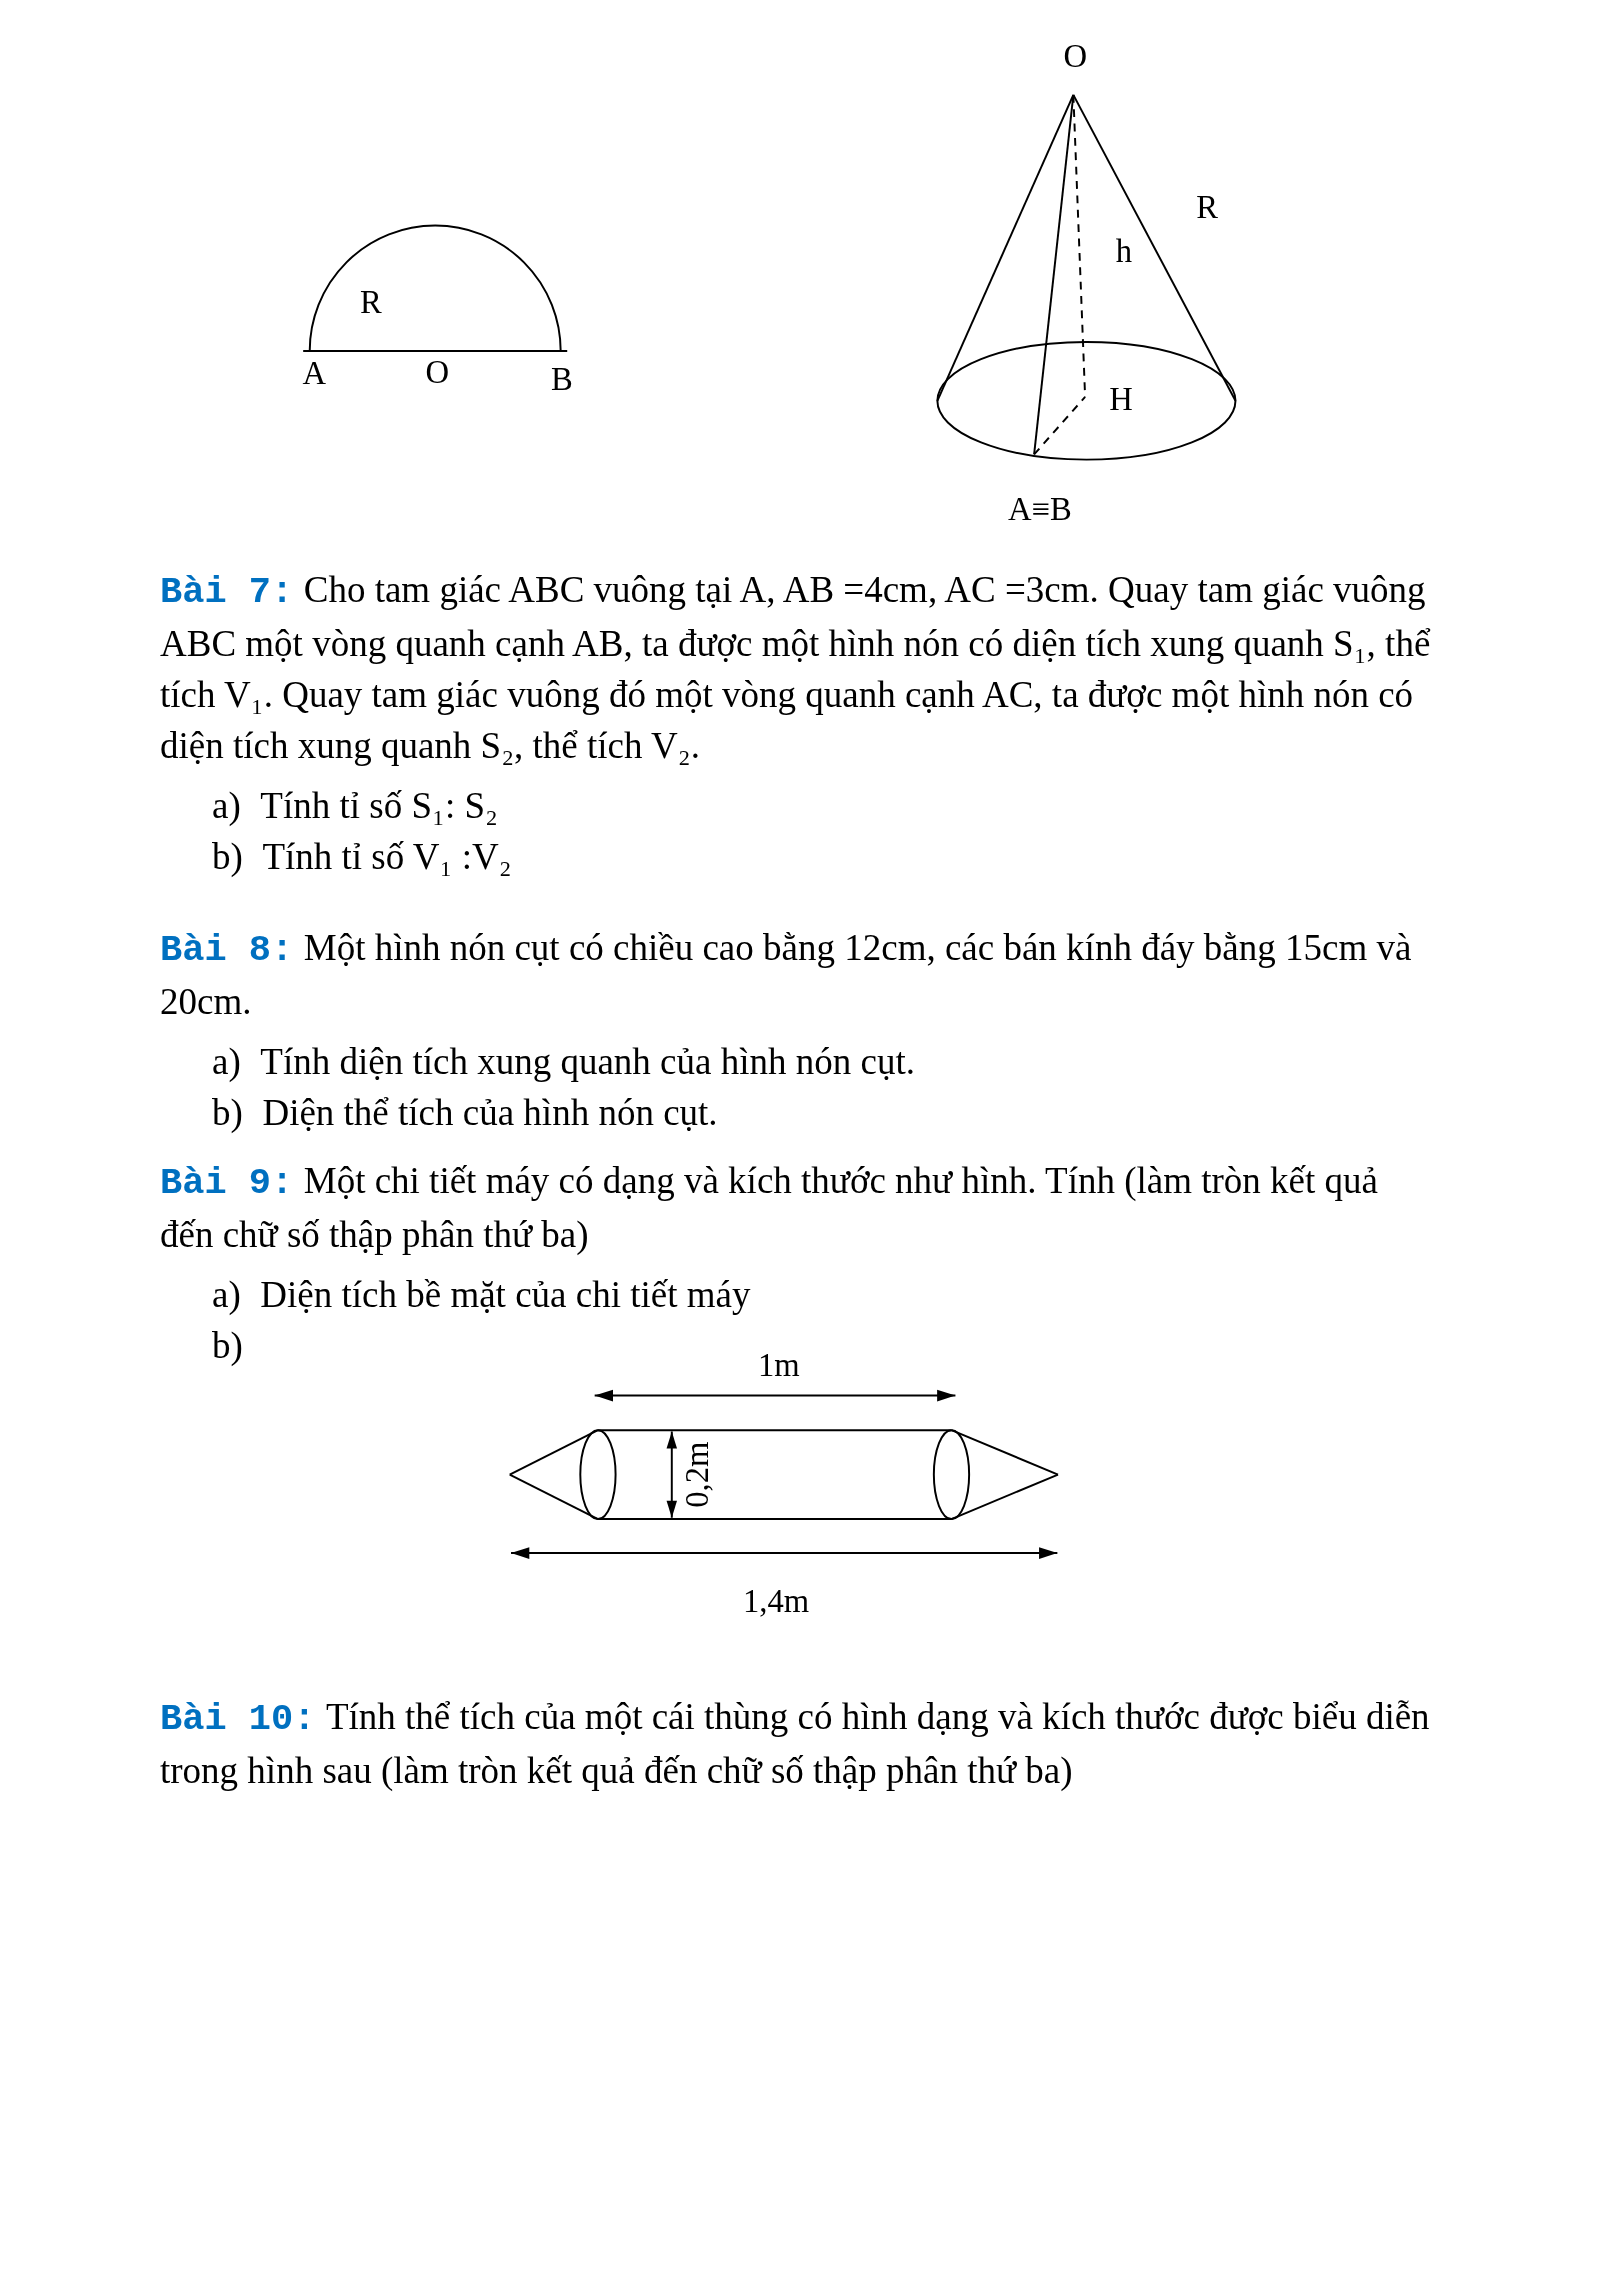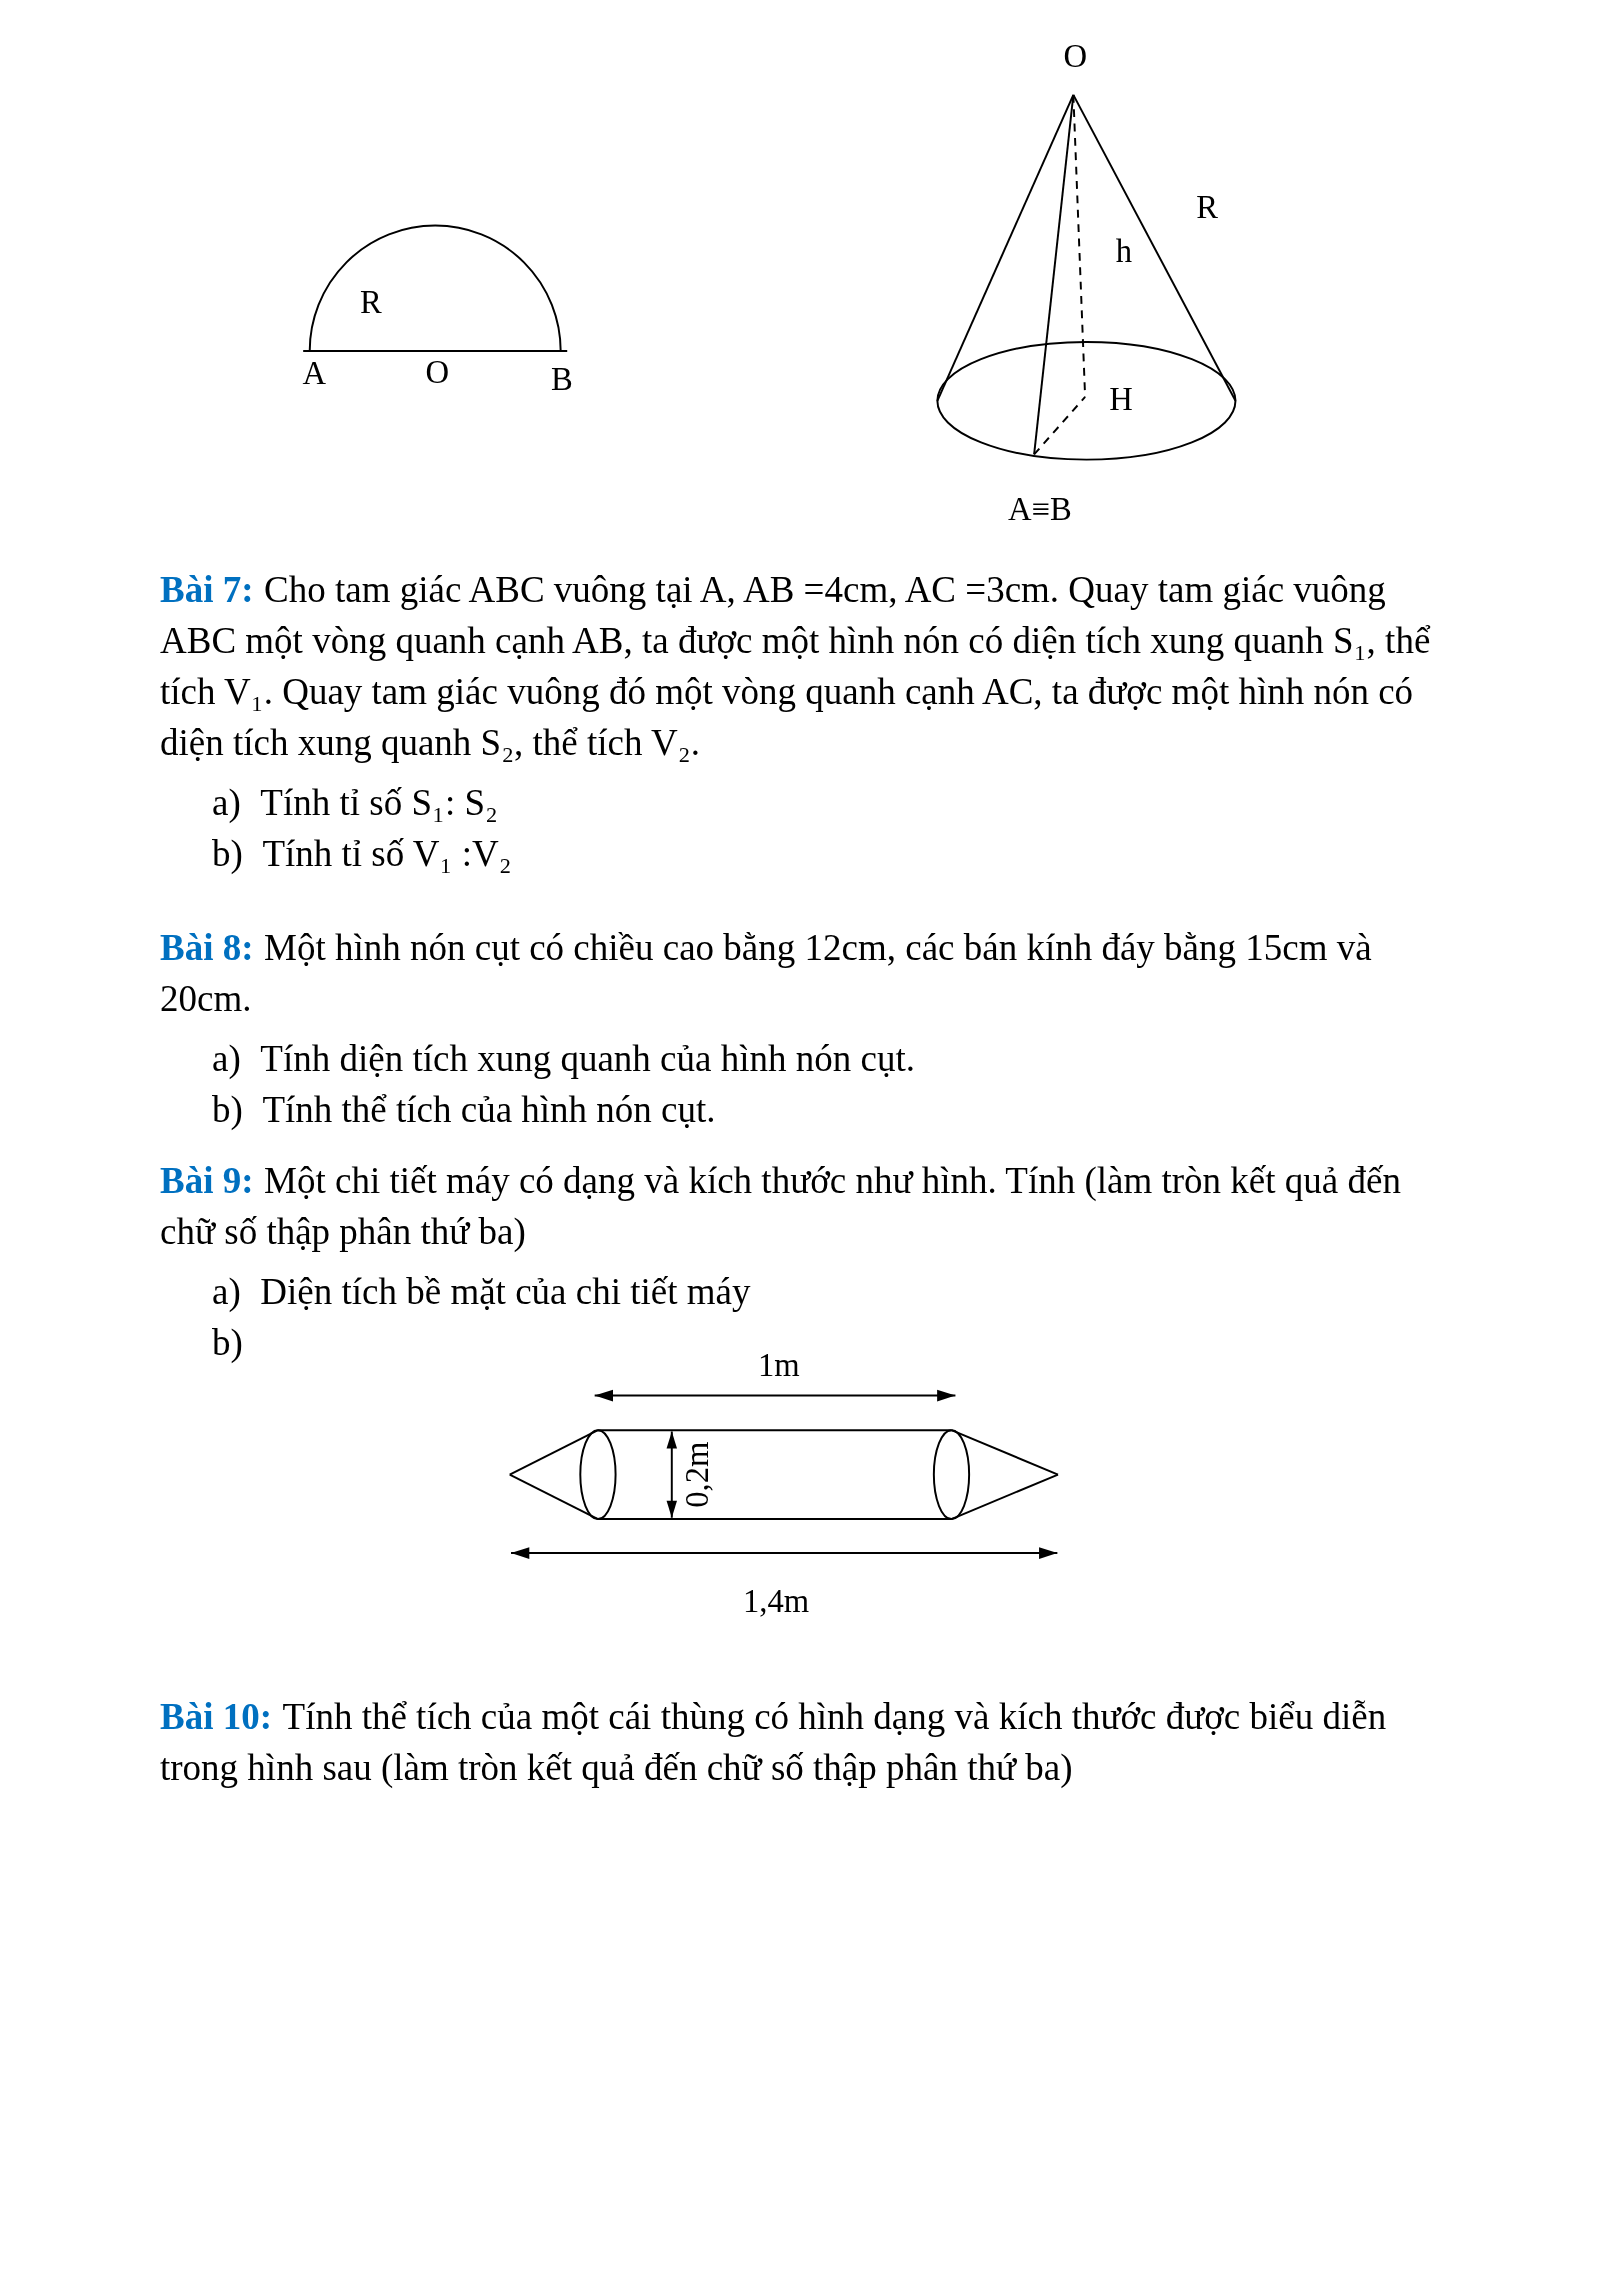--- a/index.html
+++ b/index.html
@@ -9,21 +9,21 @@
     height:2295px;
     background:#ffffff;
     font-family:"Liberation Serif","DejaVu Serif",serif;
     font-size:37px;
     line-height:1.38;
     color:#000;
     overflow:hidden;
   }
   .block{position:absolute;left:160px;width:1276px;}
   .para{margin:0;}
-  .plabel{font-weight:bold;color:var(--accent,#0070C0);margin-right:10.5px;}
+  .plabel{font-weight:bold;color:var(--accent,#0070C0);margin-right:10.5px;font-family:Liberation Mono, monospace;}
   .items{margin-top:9.2px;padding-left:52px;}
   .item{display:flex;gap:19.6px;line-height:1.38;}
   .fig{position:absolute;}
   .fig text{font-family:"Liberation Serif","DejaVu Serif",serif;font-size:50px;fill:#000;}
   .fig .shape{fill:none;stroke:#000;stroke-width:3;}
   .fig .dashed{stroke-dasharray:12 10;}
   .fig .head{fill:#000;stroke:none;}
 </style>
 </head>
 <body>
@@ -69,21 +69,21 @@
 
   <div class="block" style="top:922px;">
     <p class="para"><span class="plabel">Bài 8:</span><span>Một hình nón cụt có chiều cao bằng 12cm, các bán kính đáy bằng 15cm và 20cm.</span></p>
     <div class="items">
       <div class="item">
         <span>a)</span>
         <span>Tính diện tích xung quanh của hình nón cụt.</span>
       </div>
       <div class="item">
         <span>b)</span>
-        <span>Tính thể tích của hình nón cụt.</span>
+        <span>Diện thể tích của hình nón cụt.</span>
       </div>
     </div>
   </div>
 
   <div class="block" style="top:1112px;margin-top:43px;">
     <p class="para"><span class="plabel">Bài 9:</span><span>Một chi tiết máy có dạng và kích thước như hình. Tính (làm tròn kết quả đến chữ số thập phân thứ ba)</span></p>
     <div class="items">
       <div class="item">
         <span>a)</span>
         <span>Diện tích bề mặt của chi tiết máy</span>

